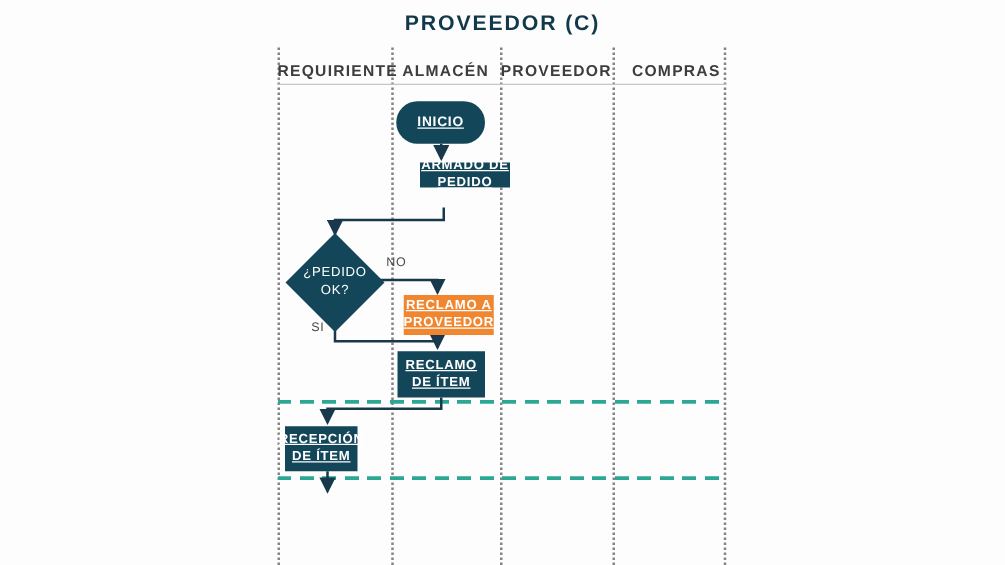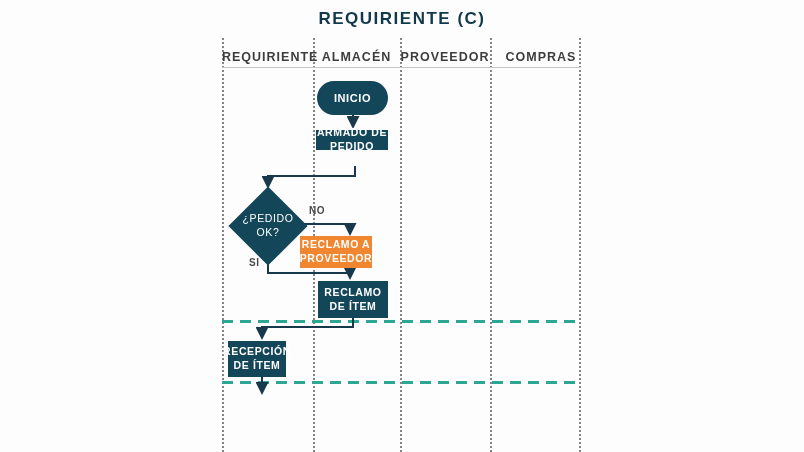--- a/index.html
+++ b/index.html
@@ -24,44 +24,44 @@
     position:absolute;top:67px;left:222px;width:359px;height:1px;background:#c6c6c6;
   }
   .phase-divider{
     position:absolute;left:222px;width:359px;height:3px;
     background:repeating-linear-gradient(90deg,#2BA794 0 11px,transparent 11px 18px);
   }
   .connectors{position:absolute;left:0;top:0;pointer-events:none;}
   .node{
     position:absolute;display:flex;align-items:center;justify-content:center;
     background:#14465A;color:#ffffff;font-size:10.5px;font-weight:bold;
-    letter-spacing:.6px;text-align:center;line-height:1.3;white-space:pre-line;
+    letter-spacing:.6px;text-align:center;line-height:1.3;white-space:pre-line;text-decoration:underline;
   }
   .terminator{border-radius:18px;font-size:11px;}
   .orange{background:#F0862F;}
   .diamond-shape{
     position:absolute;left:240px;top:198px;width:56px;height:56px;
     background:#14465A;transform:rotate(45deg);
   }
   .diamond-label{
     position:absolute;left:232px;top:198px;width:72px;height:56px;
     display:flex;align-items:center;justify-content:center;
     color:#fff;font-size:10.5px;font-weight:normal;letter-spacing:.6px;
     text-align:center;line-height:1.3;white-space:pre-line;
   }
   .edge-label{
-    position:absolute;font-size:10px;font-weight:700;color:#4a4a4a;letter-spacing:.5px;
+    position:absolute;font-size:10px;font-weight:400;color:#4a4a4a;letter-spacing:.5px;
   }
 </style>
 </head>
 <body>
 
 <div class="canvas">
 
-  <div class="title">REQUIRIENTE (C)</div>
+  <div class="title">PROVEEDOR (C)</div>
 
   <div class="lane-line" style="left:222px"></div>
   <div class="lane-line" style="left:313px"></div>
   <div class="lane-line" style="left:400px"></div>
   <div class="lane-line" style="left:490px"></div>
   <div class="lane-line" style="left:579px"></div>
 
   <div class="lane-label" style="left:222px;width:91px">REQUIRIENTE</div>
   <div class="lane-label" style="left:313px;width:87px">ALMACÉN</div>
   <div class="lane-label" style="left:400px;width:90px">PROVEEDOR</div>
@@ -82,31 +82,31 @@
       <path d="M355,166 L355,176 L268,176 L268,187" marker-end="url(#arr)"></path>
       <path d="M304,224 L350,224 L350,234" marker-end="url(#arr)"></path>
       <path d="M268,260 L268,273 L350,273 L350,278" marker-end="url(#arr)"></path>
       <path d="M353,318 L353,327 L262,327 L262,338" marker-end="url(#arr)"></path>
       <path d="M262,377 L262,393" marker-end="url(#arr)"></path>
     </g>
   </svg>
 
   <div class="node terminator" style="left:317px;top:81px;width:71px;height:34px">INICIO</div>
 
-  <div class="node" style="left:316px;top:130px;width:72px;height:20px">ARMADO DE
+  <div class="node" style="left:336px;top:130px;width:72px;height:20px">ARMADO DE
 PEDIDO</div>
 
   <div class="diamond-shape"></div>
   <div class="diamond-label">¿PEDIDO
 OK?</div>
 
   <div class="edge-label" style="left:309px;top:205px">NO</div>
   <div class="edge-label" style="left:249px;top:257px">SI</div>
 
-  <div class="node orange" style="left:300px;top:236px;width:72px;height:32px">RECLAMO A
+  <div class="node orange" style="left:323px;top:236px;width:72px;height:32px">RECLAMO A
 PROVEEDOR</div>
 
   <div class="node" style="left:318px;top:281px;width:70px;height:37px">RECLAMO
 DE ÍTEM</div>
 
   <div class="node" style="left:228px;top:341px;width:58px;height:36px">RECEPCIÓN
 DE ÍTEM</div>
 
 
 </div>

